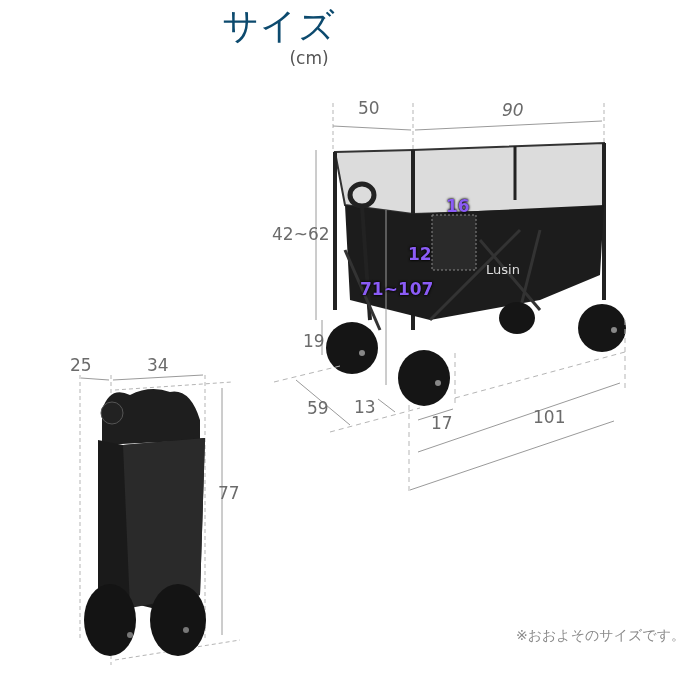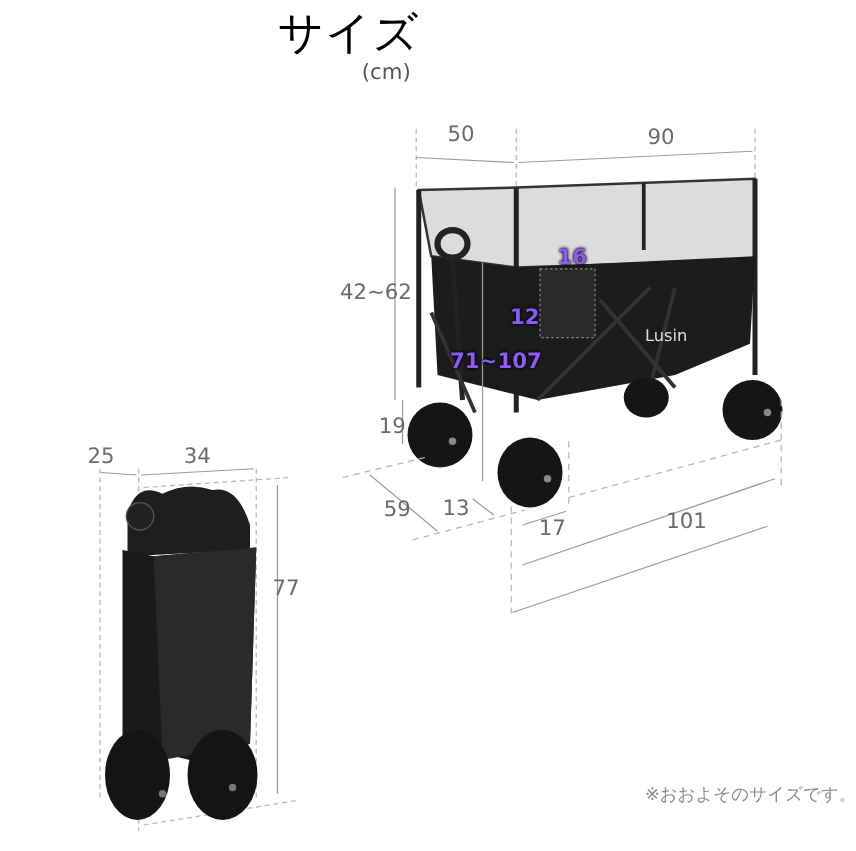--- a/index.html
+++ b/index.html
@@ -1,20 +1,20 @@
 <!DOCTYPE html>
 <html><head>
   <meta charset="utf-8">
   <style>
     html, body { margin: 0; padding: 0; background: #ffffff; }
     body { width: 685px; height: 681px; position: relative; overflow: hidden;
            font-family: "DejaVu Sans", sans-serif; }
     .abs { position: absolute; }
     .title { left: 0; width: 558px; top: 2px; text-align: center; font-size: 36px;
-             color: #000000; letter-spacing: 1px; }
+             color: #0c4a6e; letter-spacing: 1px; }
     .unit { left: 0; width: 618px; top: 48px; text-align: center; font-size: 17px; color: #555; }
     .dim { font-size: 17px; color: #6b6b6b; }
     .dim-w { font-size: 17px; color: #8b5cf6; font-weight: bold;
              text-shadow: 0 0 2px #000, 0 0 3px #000; }
     .note { font-size: 14px; color: #8a8a8a; right: 0; top: 627px; }
     svg { position: absolute; left: 0; top: 0; }
   </style>
 </head>
 <body>
 
@@ -113,29 +113,29 @@
       <ellipse cx="178" cy="620" rx="28" ry="36"></ellipse>
     </g>
     <g fill="#777">
       <circle cx="130" cy="635" r="3"></circle>
       <circle cx="186" cy="630" r="3"></circle>
     </g>
   </g>
 </svg>
 
 <div class="abs dim" style="left:358px; top:98px;">50</div>
-<div class="abs dim" style="left:518px; top:100px;">90</div>
+<div class="abs dim" style="left:502px; top:100px;font-style:italic;">90</div>
 <div class="abs dim" style="left:272px; top:224px;">42~62</div>
 <div class="abs dim-w" style="left:446px; top:196px;">16</div>
 <div class="abs dim-w" style="left:408px; top:244px;">12</div>
 <div class="abs dim-w" style="left:360px; top:279px;">71~107</div>
 <div class="abs dim" style="left:303px; top:331px;">19</div>
 <div class="abs dim" style="left:307px; top:398px;">59</div>
 <div class="abs dim" style="left:354px; top:397px;text-align:right;">13</div>
 <div class="abs dim" style="left:431px; top:413px;text-align:center;">17</div>
 <div class="abs dim" style="left:533px; top:407px;text-align:center;">101</div>
-<div class="abs" style="left:516px; top:262px; color:#ddd; font-size:13px;">Lusin</div>
+<div class="abs" style="left:486px; top:262px; color:#ddd; font-size:13px;">Lusin</div>
 
 <div class="abs dim" style="left:70px; top:355px;">25</div>
 <div class="abs dim" style="left:147px; top:355px;">34</div>
-<div class="abs dim" style="left:218px; top:461px;">77</div>
+<div class="abs dim" style="left:218px; top:483px;">77</div>
 
 <div class="abs note">※おおよそのサイズです。</div>
 
 </body></html>

